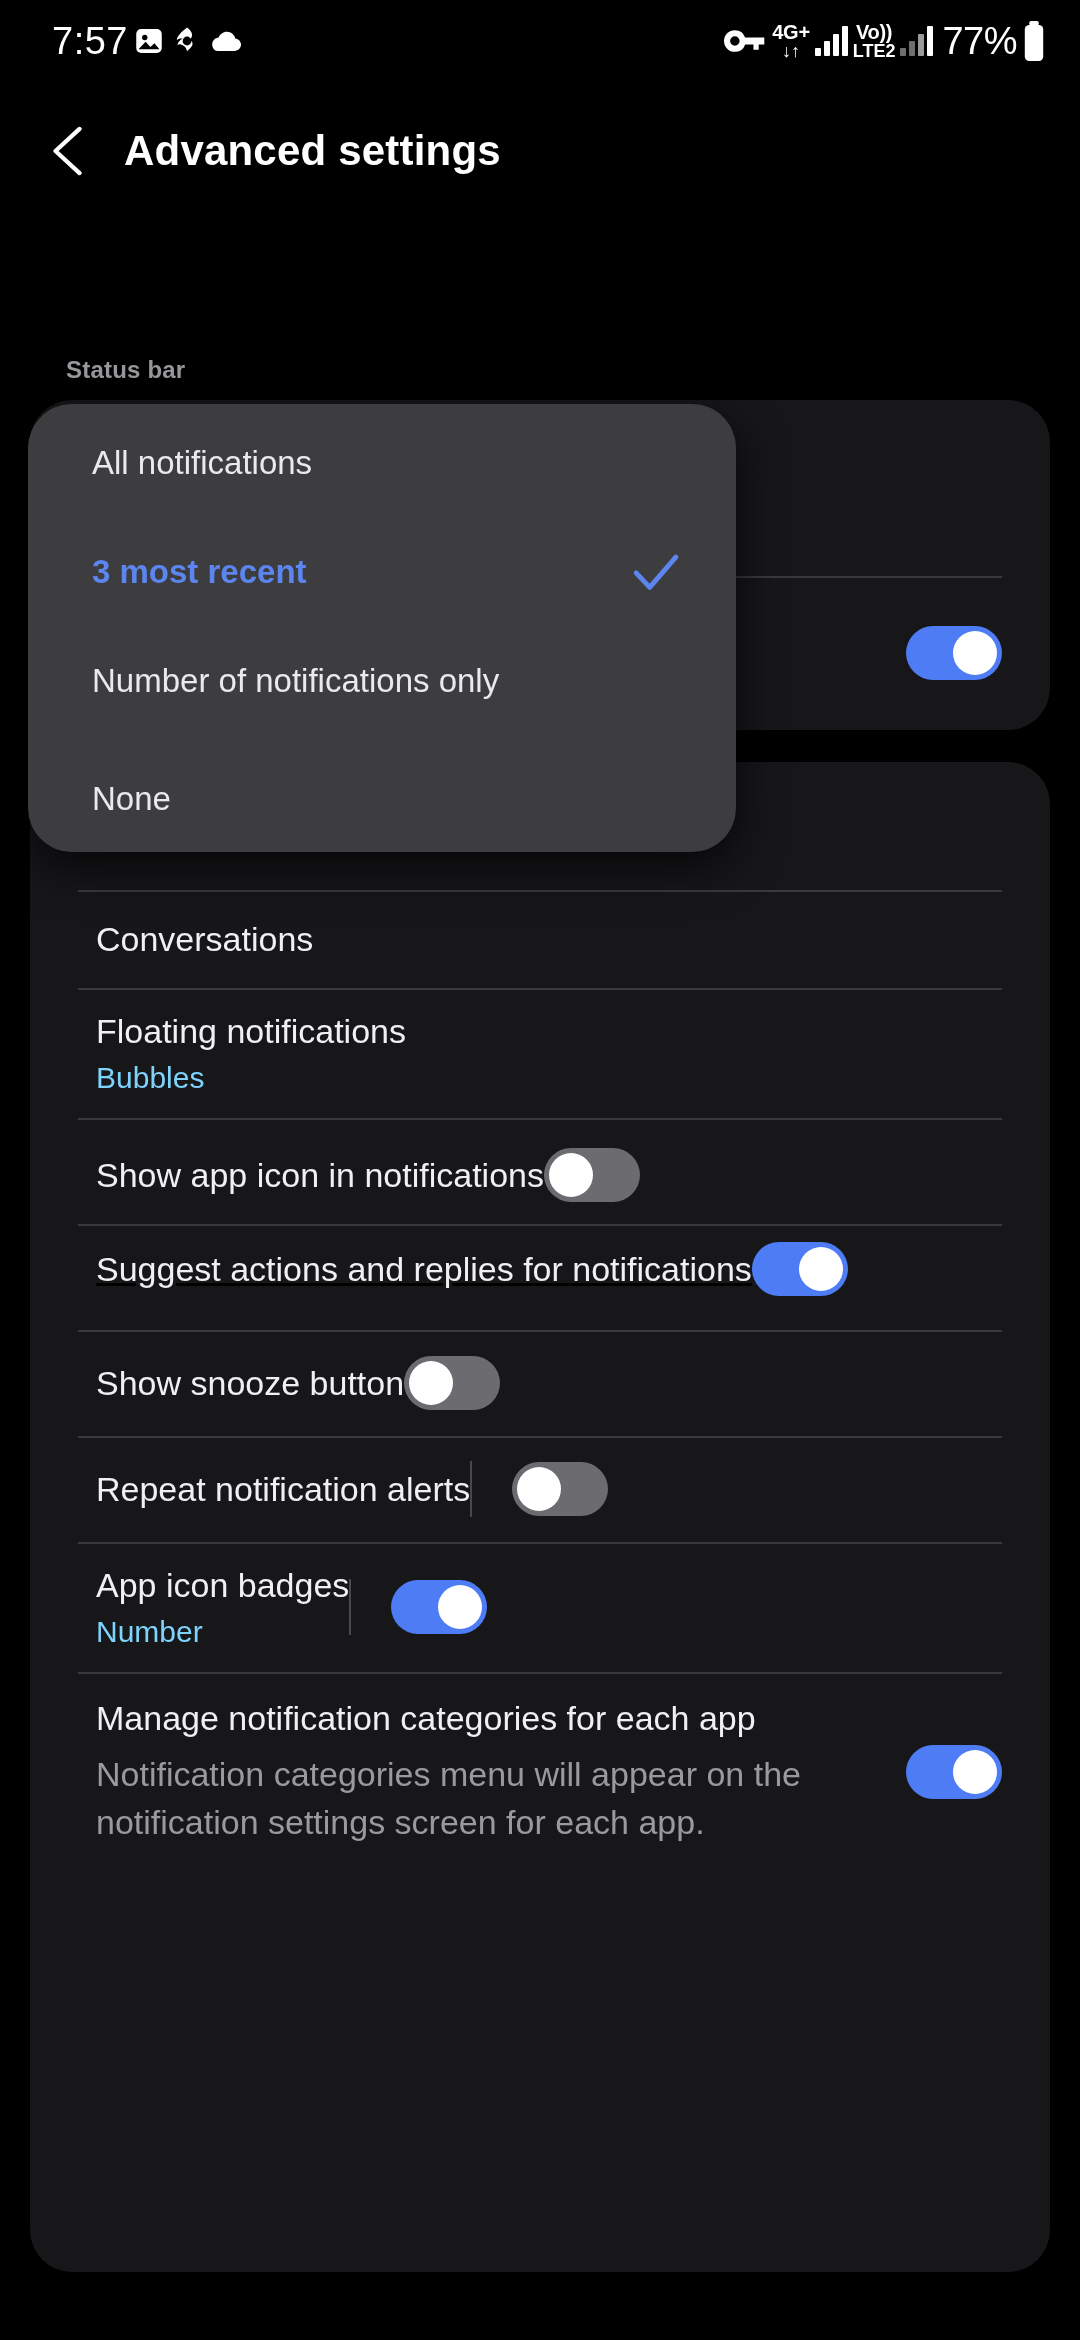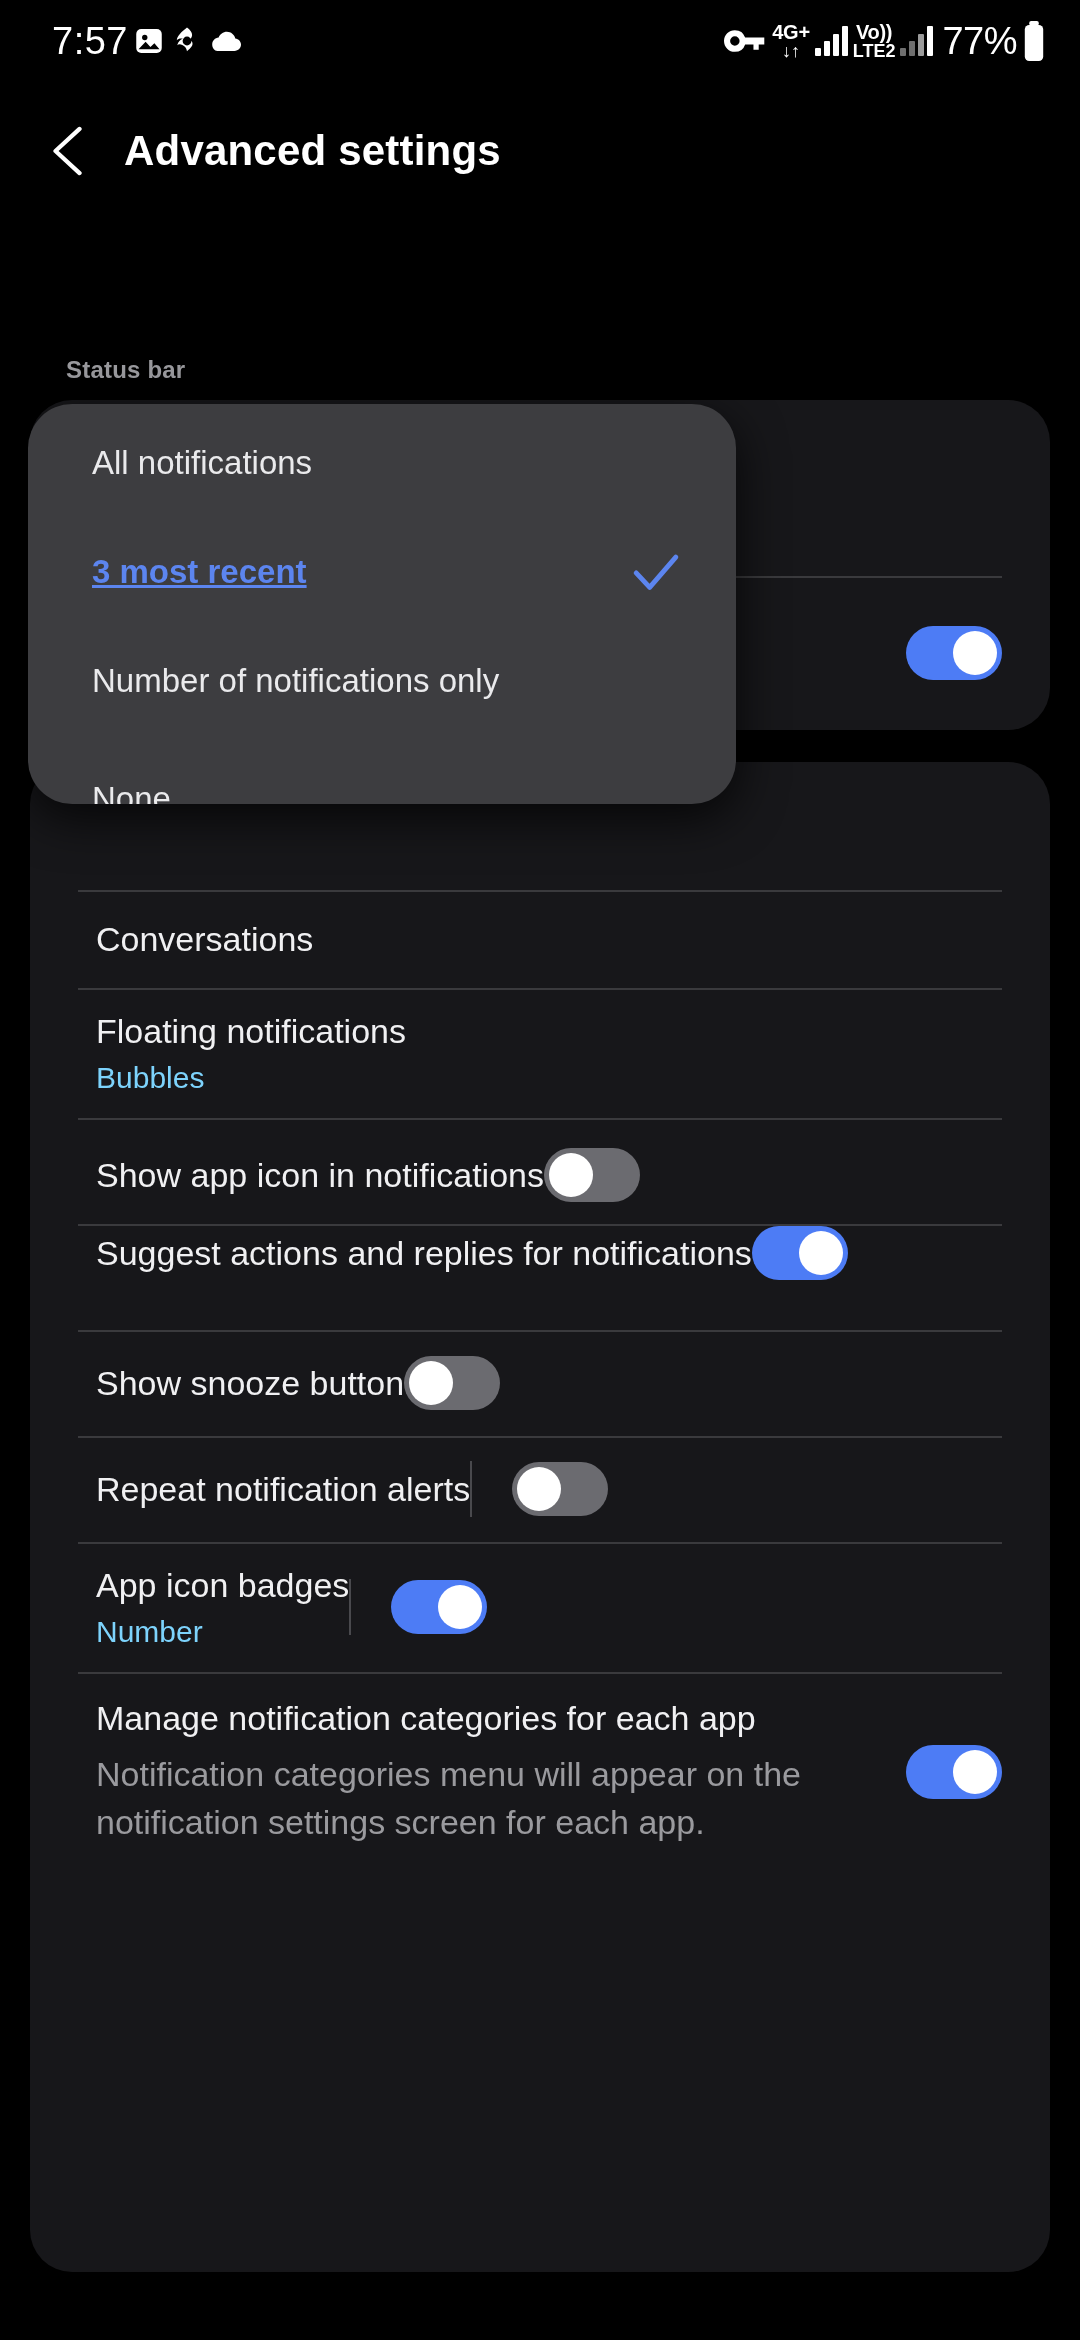--- a/index.html
+++ b/index.html
@@ -81,21 +81,21 @@
     background:#3d3d40; border-radius:44px;
     box-shadow:0 14px 48px rgba(0,0,0,.75);
     overflow:visible;
   }
   #dialog-inner { position:absolute; left:0; top:0; width:708px; }
   .dlg-item {
     display:flex; align-items:center; padding:0 52px 0 64px;
     height:100px; position:relative;
   }
   .dlg-label { flex:1; font-size:33px; color:#eaeaec; font-weight:400; }
-  .dlg-item.selected .dlg-label { color:#5c85ef; font-weight:700;text-decoration:underline; }
+  .dlg-item.selected .dlg-label { color:#5c85ef; font-weight:700; }
   .dlg-check { width:56px; height:56px; flex:none; }
 </style>
 </head>
 <body>
 
 <div id="screen">
 
   <div id="status-bar">
     <div class="sb-left">
       <span class="sb-clock">7:57</span>
@@ -198,21 +198,21 @@
       <div class="row-text">
         <div class="row-title">Show app icon in notifications</div>
       </div>
       <div class="toggle off">
           <span class="knob"></span>
         </div>
     </div>
 
     <div class="divider" style="top:462px"></div>
 
-    <div class="row" style="position:absolute; top:446px; height:90px;">
+    <div class="row" style="position:absolute; top:462px; height:90px;text-decoration:underline;">
       <div class="row-text">
         <div class="row-title">Suggest actions and replies for notifications</div>
       </div>
       <div class="toggle on">
           <span class="knob"></span>
         </div>
     </div>
 
     <div class="divider" style="top:568px"></div>
 
@@ -256,21 +256,21 @@
       <div class="row-text" style="padding-right:40px;">
         <div class="row-title">Manage notification categories for each app</div>
         <div class="row-sub-grey">Notification categories menu will appear on the notification settings screen for each app.</div>
       </div>
       <div class="toggle on">
           <span class="knob"></span>
         </div>
     </div>
   </div>
 
-  <div id="dialog" style="height: 400px; overflow: hidden;">
+  <div id="dialog" style="height: 448px; overflow: hidden;">
     <div id="dialog-inner">
 
       <div class="dlg-item" style="height:118px;">
         <span class="dlg-label">All notifications</span>
       </div>
 
       <div class="dlg-item selected" style="height:100px;">
         <span class="dlg-label">3 most recent</span>
         <svg class="dlg-check" viewBox="0 0 24 24">
           <path d="M3.5 12.4 L9.3 18.6 L20.5 5.6" fill="none" stroke="#5c85ef" stroke-width="2.1" stroke-linecap="round" stroke-linejoin="round"></path>

